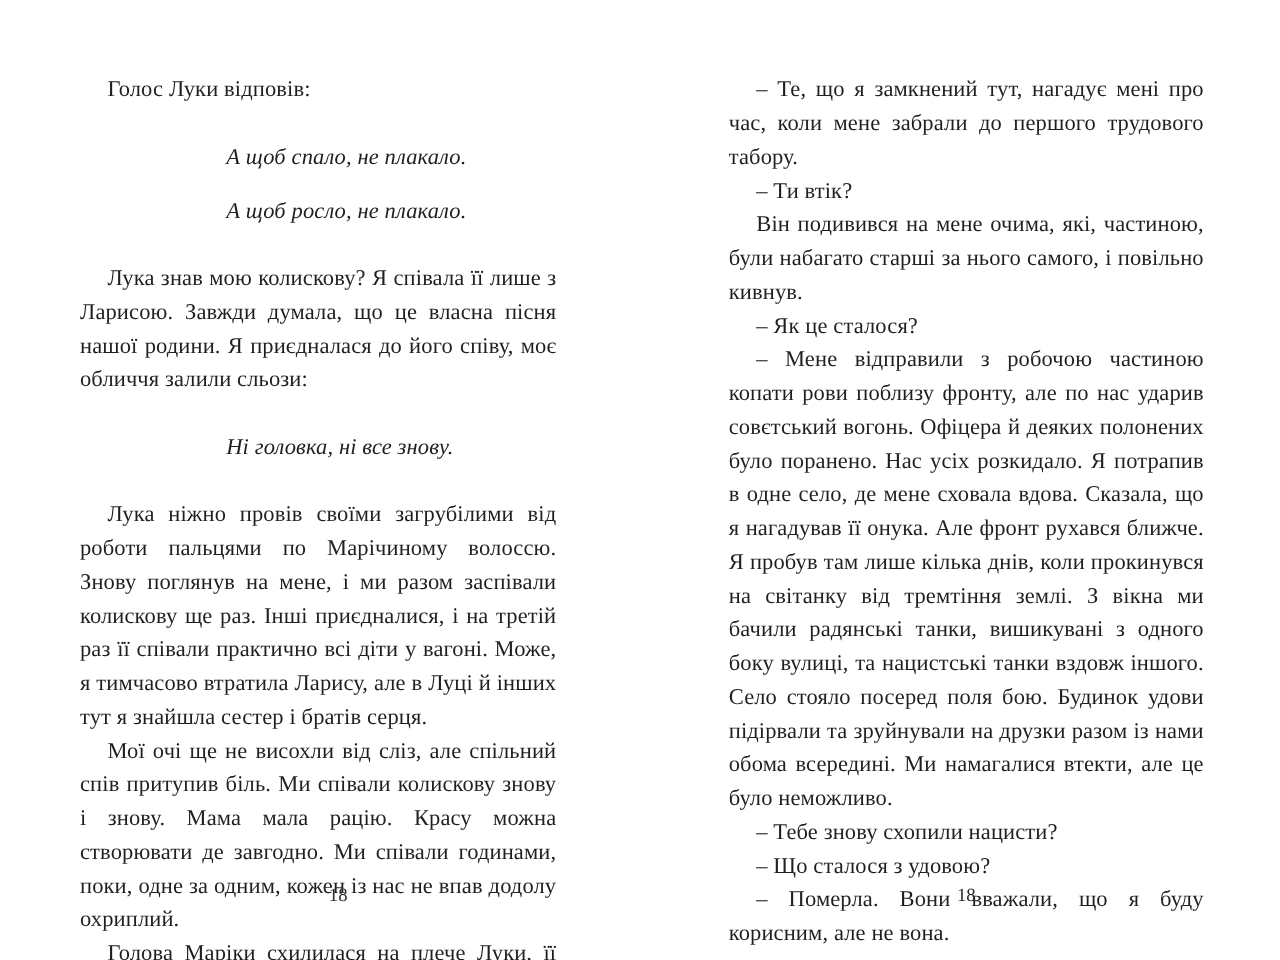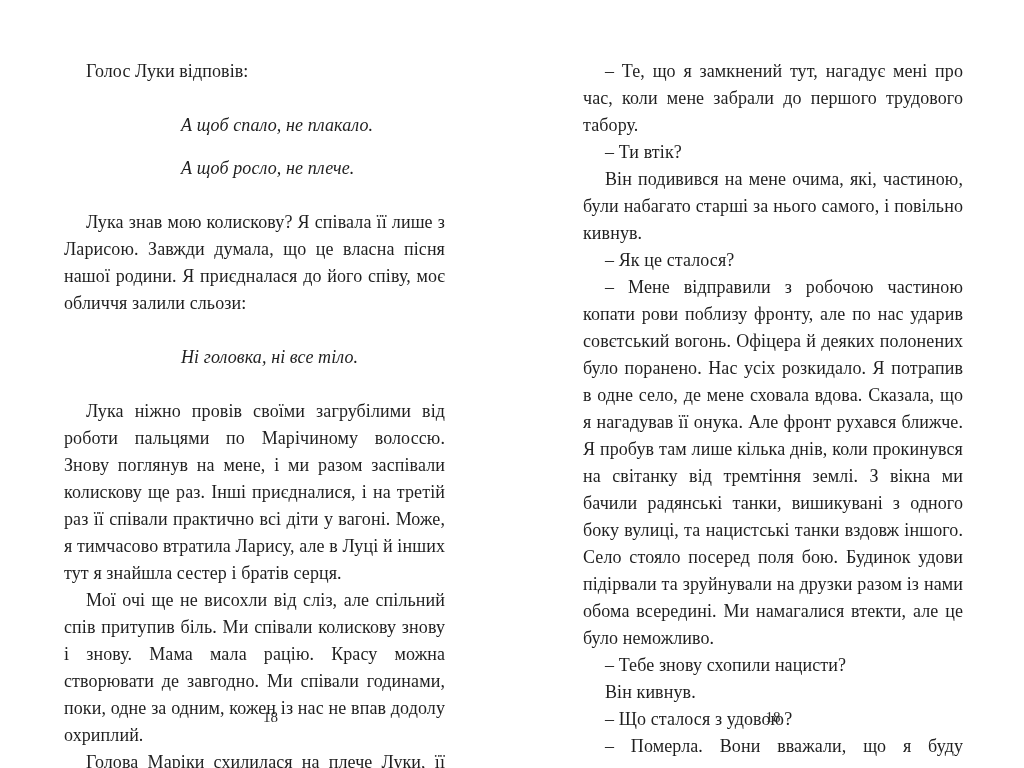--- a/index.html
+++ b/index.html
@@ -65,41 +65,40 @@
 </head>
 <body>
 
 <div class="spread">
 
   <section class="page left">
     <div class="page-text">
         <p class="para">Голос Луки відповів:</p>
         <div class="verse">
           <p>А щоб спало, не плакало.</p>
-          <p>А щоб росло, не плече.</p>
+          <p>А щоб росло, не плакало.</p>
         </div>
         <p class="para">Лука знав мою колискову? Я співала її лише з Ларисою. Завжди думала, що це власна пісня нашої родини. Я приєдналася до його співу, моє обличчя залили сльози:</p>
         <div class="verse">
-          <p>Ні головка, ні все тіло.</p>
+          <p>Ні головка, ні все знову.</p>
         </div>
         <p class="para">Лука ніжно провів своїми загрубілими від роботи пальцями по Марічиному волоссю. Знову поглянув на мене, і ми разом заспівали колискову ще раз. Інші приєдналися, і на третій раз її співали практично всі діти у вагоні. Може, я тимчасово втратила Ларису, але в Луці й інших тут я знайшла сестер і братів серця.</p>
         <p class="para">Мої очі ще не висохли від сліз, але спільний спів притупив біль. Ми співали колискову знову і знову. Мама мала рацію. Красу можна створювати де завгодно. Ми співали годинами, поки, одне за одним, кожен із нас не впав додолу охриплий.</p>
         <p class="para">Голова Маріки схилилася на плече Луки, її очі були заплющені. Я також утомилася, але не спала. Погляд Луки зафіксувався десь на відстані.</p>
       </div>
     <div class="page-number">18</div>
   </section>
 
   <section class="page right">
     <div class="page-text">
         <p class="para">– Те, що я замкнений тут, нагадує мені про час, коли мене забрали до першого трудового табору.</p>
         <p class="para">– Ти втік?</p>
         <p class="para">Він подивився на мене очима, які, частиною, були набагато старші за нього самого, і повільно кивнув.</p>
         <p class="para">– Як це сталося?</p>
         <p class="para">– Мене відправили з робочою частиною копати рови поблизу фронту, але по нас ударив совєтський вогонь. Офіцера й деяких полонених було поранено. Нас усіх розкидало. Я потрапив в одне село, де мене сховала вдова. Сказала, що я нагадував її онука. Але фронт рухався ближче. Я пробув там лише кілька днів, коли прокинувся на світанку від тремтіння землі. З вікна ми бачили радянські танки, вишикувані з одного боку вулиці, та нацистські танки вздовж іншого. Село стояло посеред поля бою. Будинок удови підірвали та зруйнували на друзки разом із нами обома всередині. Ми намагалися втекти, але це було неможливо.</p>
         <p class="para">– Тебе знову схопили нацисти?</p>
-        <p class="para">Він кивнув.</p>
         <p class="para">– Що сталося з удовою?</p>
         <p class="para">– Померла. Вони вважали, що я буду корисним, але не вона.</p>
       </div>
     <div class="page-number">18</div>
   </section>
 
 </div>
 
 </body></html>

